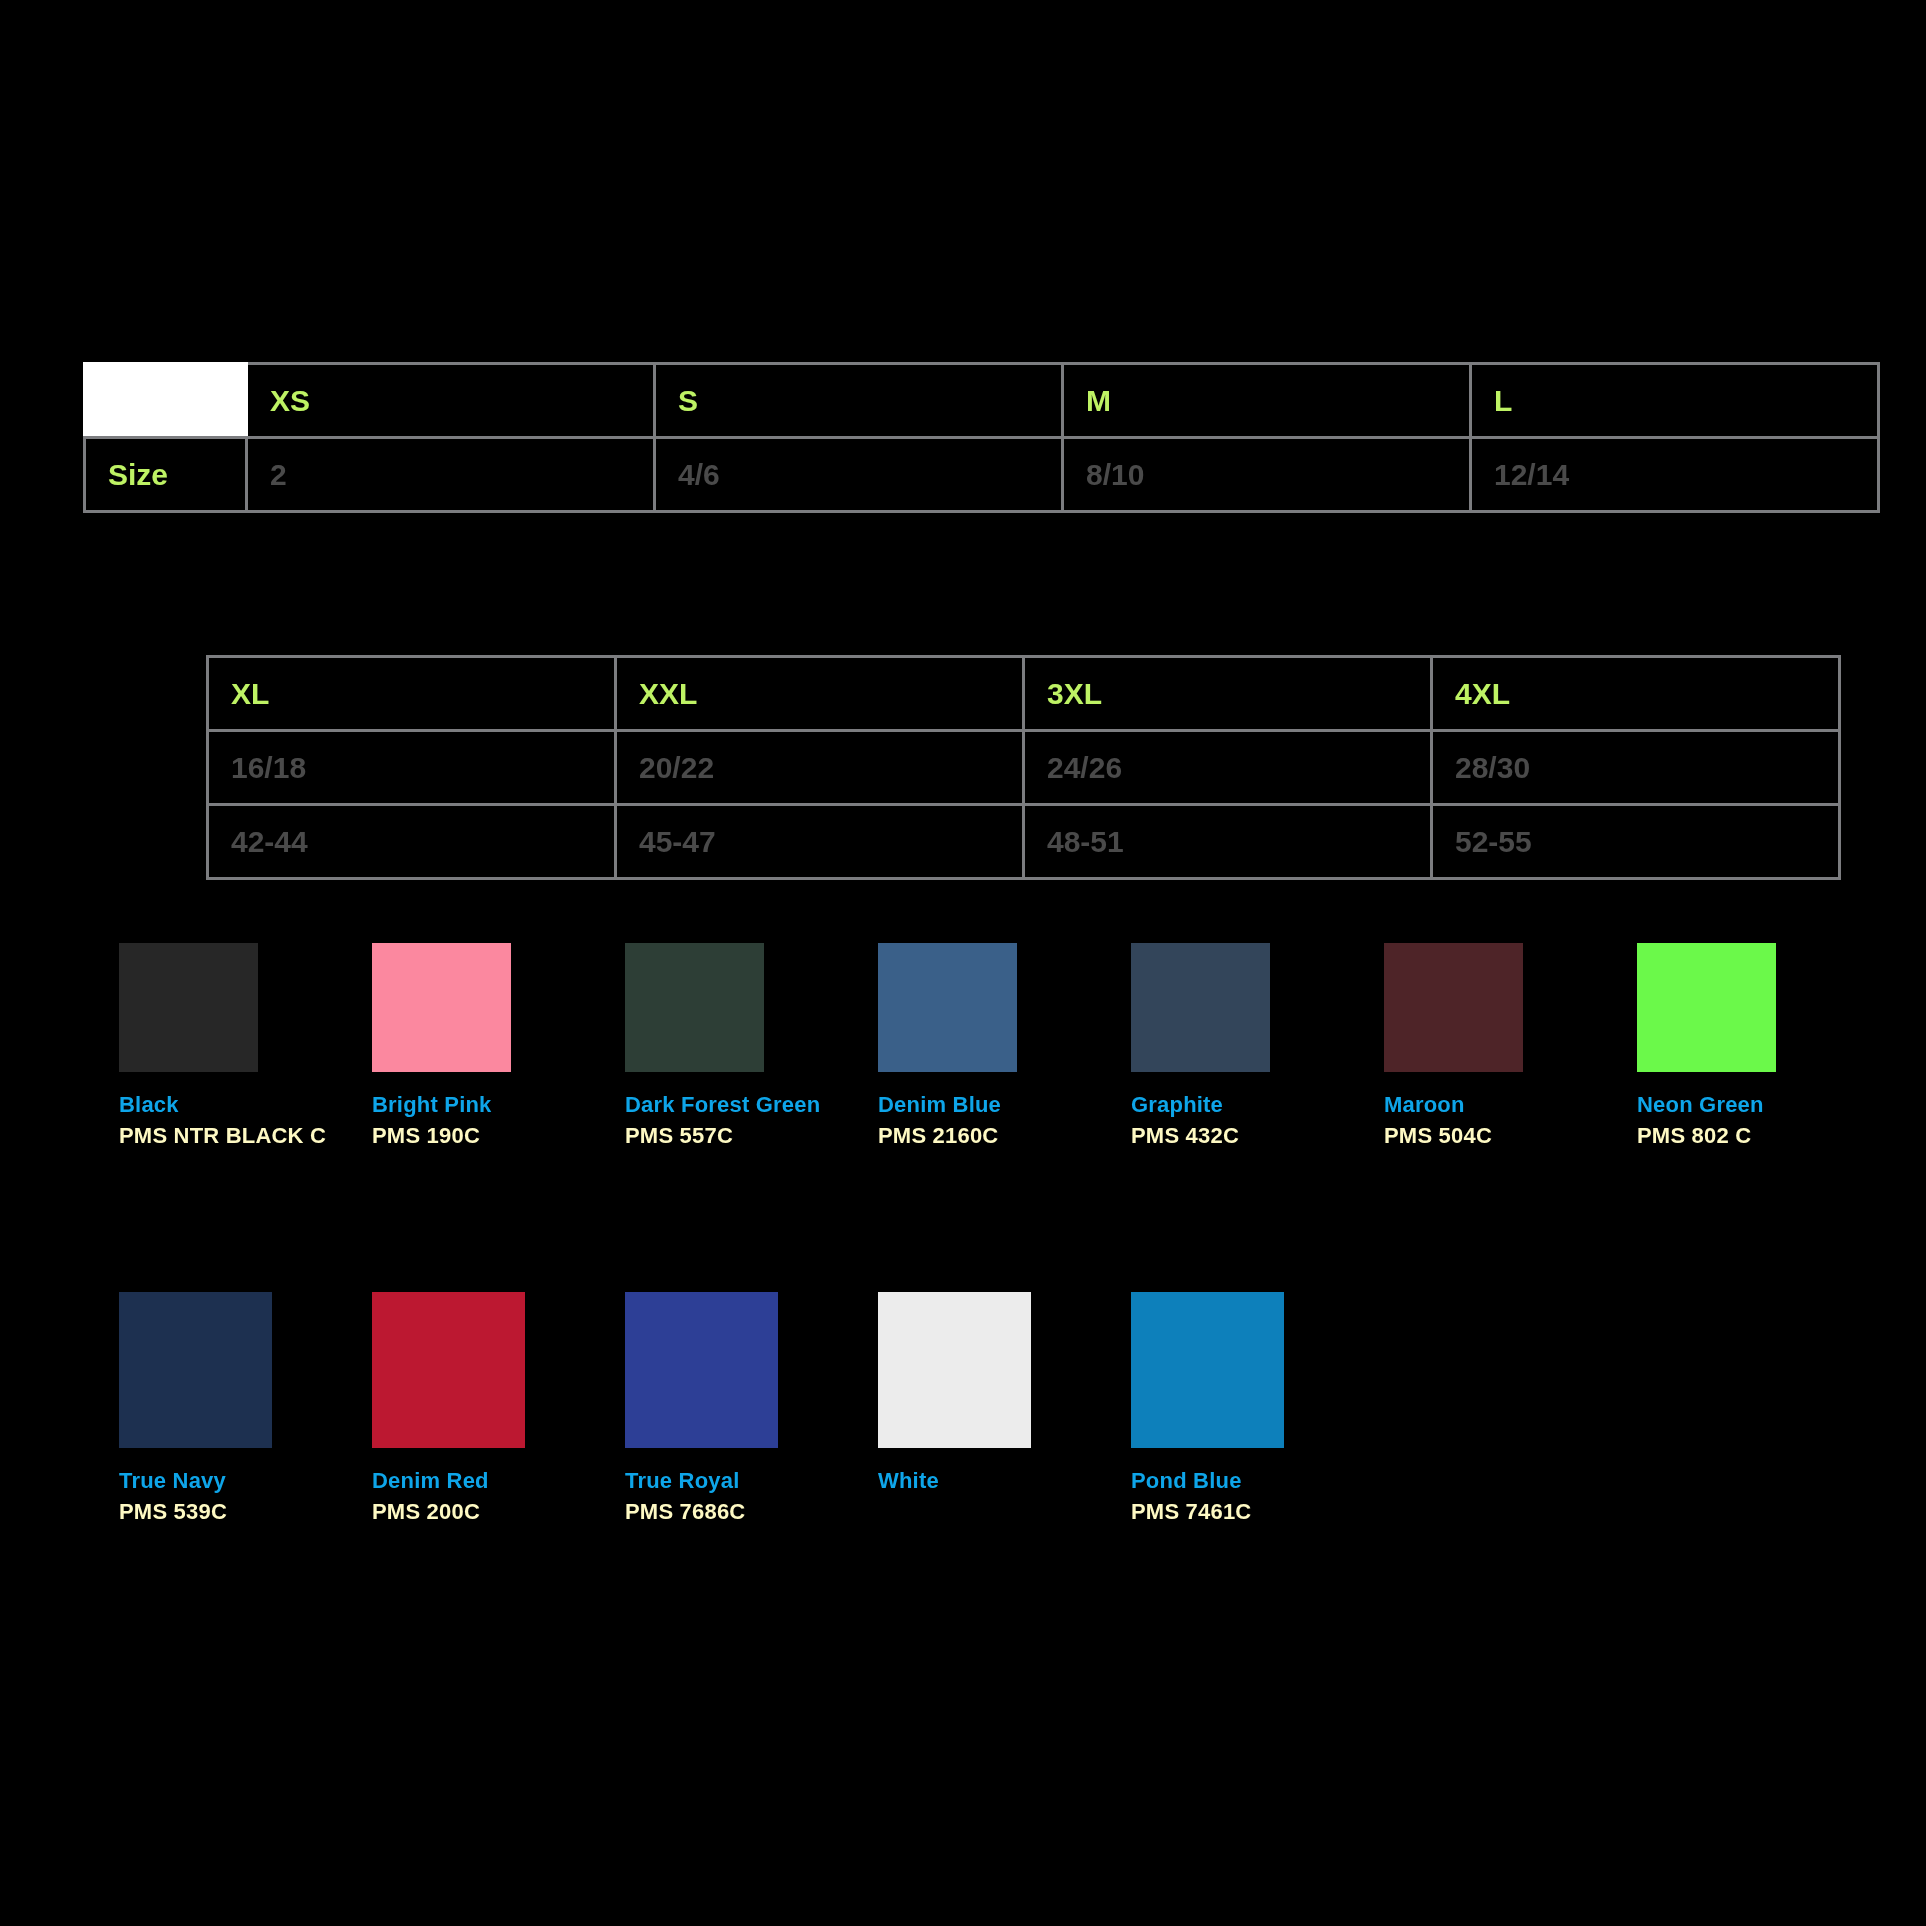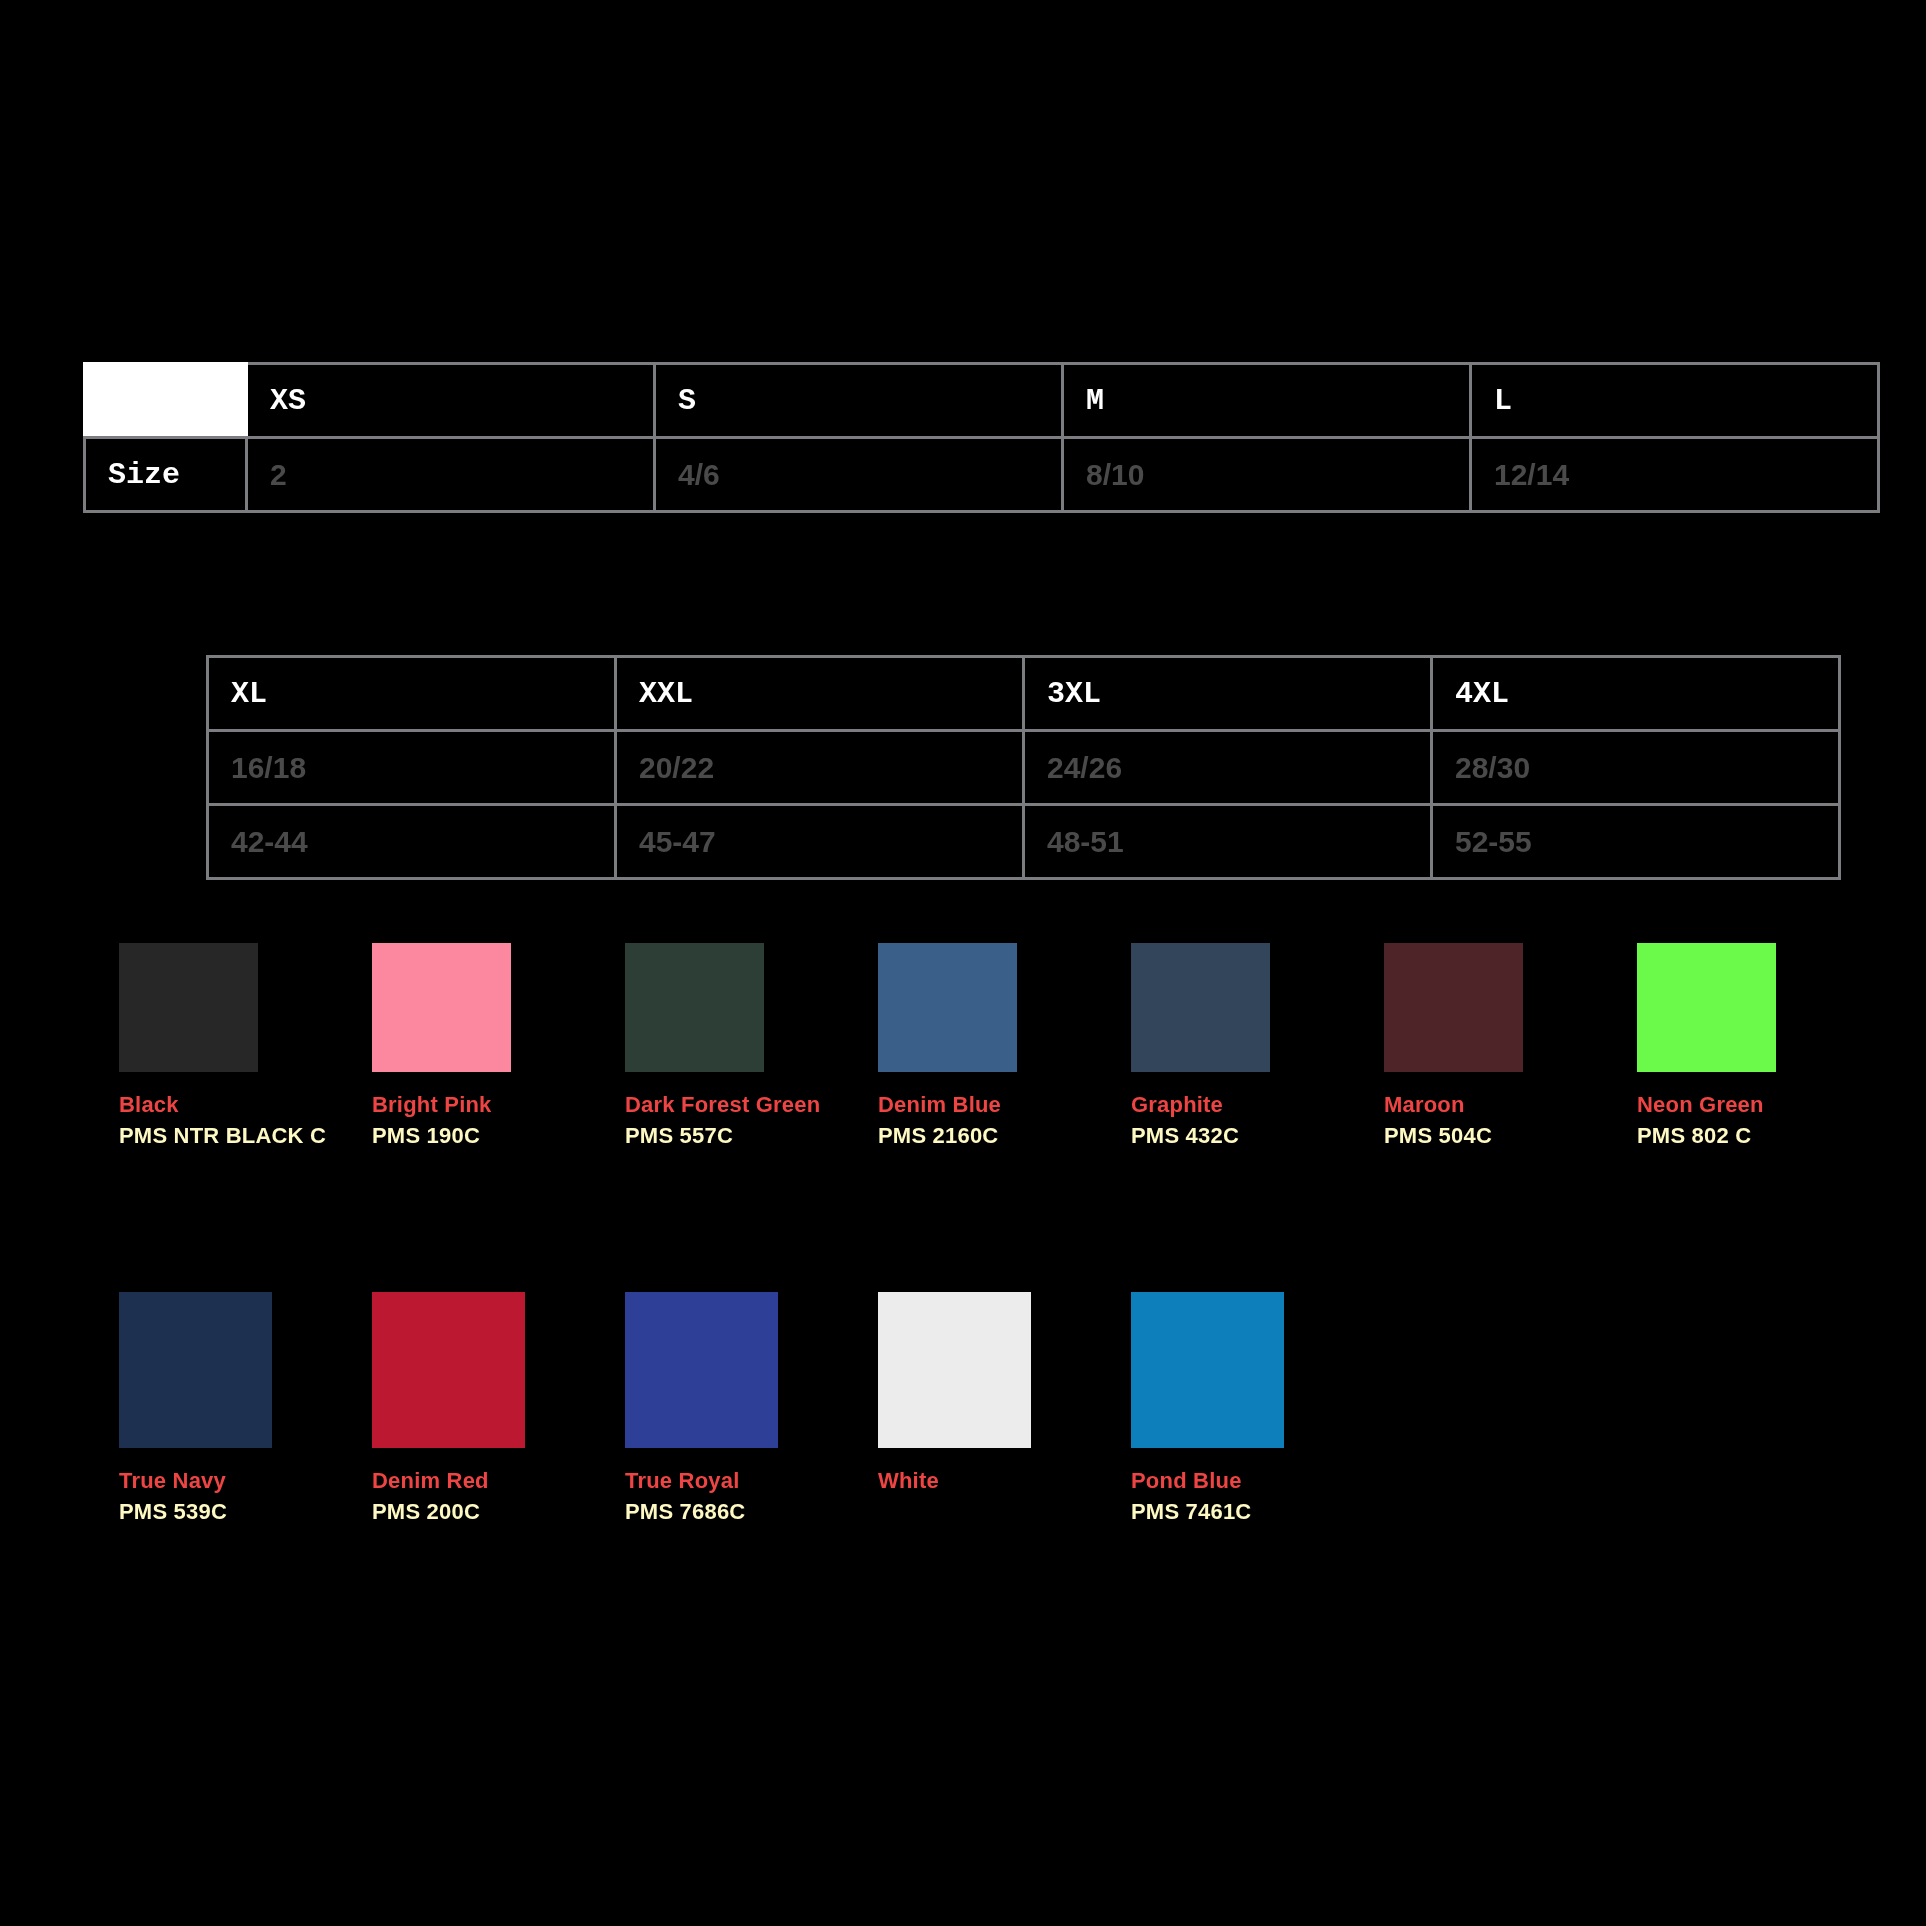--- a/index.html
+++ b/index.html
@@ -25,22 +25,21 @@
     border: 3px solid #7c7d80;
     height: 71px;
     padding: 0 22px;
     font-size: 30px;
     font-weight: bold;
     color: #4a4a4a;
     vertical-align: middle;
     white-space: nowrap;
   }
   .size-table td.hdr {
-    color: #ffffff;
-    font-family: Liberation Mono, monospace;
+    color: #bef264;
   }
   .size-table td.blank-cell {
     background: #ffffff;
     border-color: #ffffff;
     border-bottom-color: #7c7d80;
   }
 
   #table-one {
     left: 83px;
     top: 362px;
@@ -74,21 +73,21 @@
     display: block;
   }
   #swatch-row-2 .swatch-chip {
     width: 153px;
     height: 156px;
   }
   .swatch-name {
     margin-top: 17px;
     font-size: 22px;
     font-weight: bold;
-    color: #ef4444;
+    color: #0ea5e9;
     line-height: 1.42;
     letter-spacing: 0.2px;
   }
   .swatch-pms {
     font-size: 22px;
     font-weight: bold;
     color: #fef9c3;
     line-height: 1.42;
     max-width: 228px;
     letter-spacing: 0.2px;

